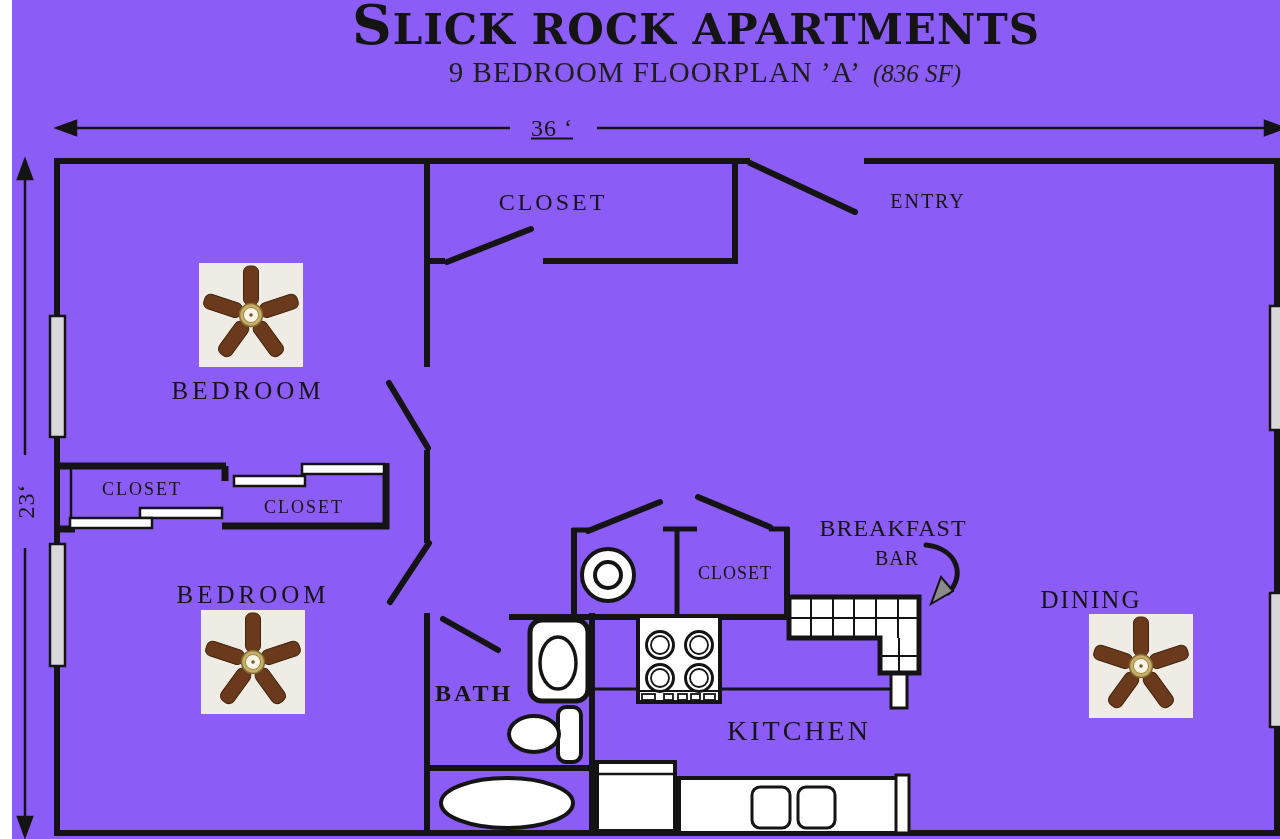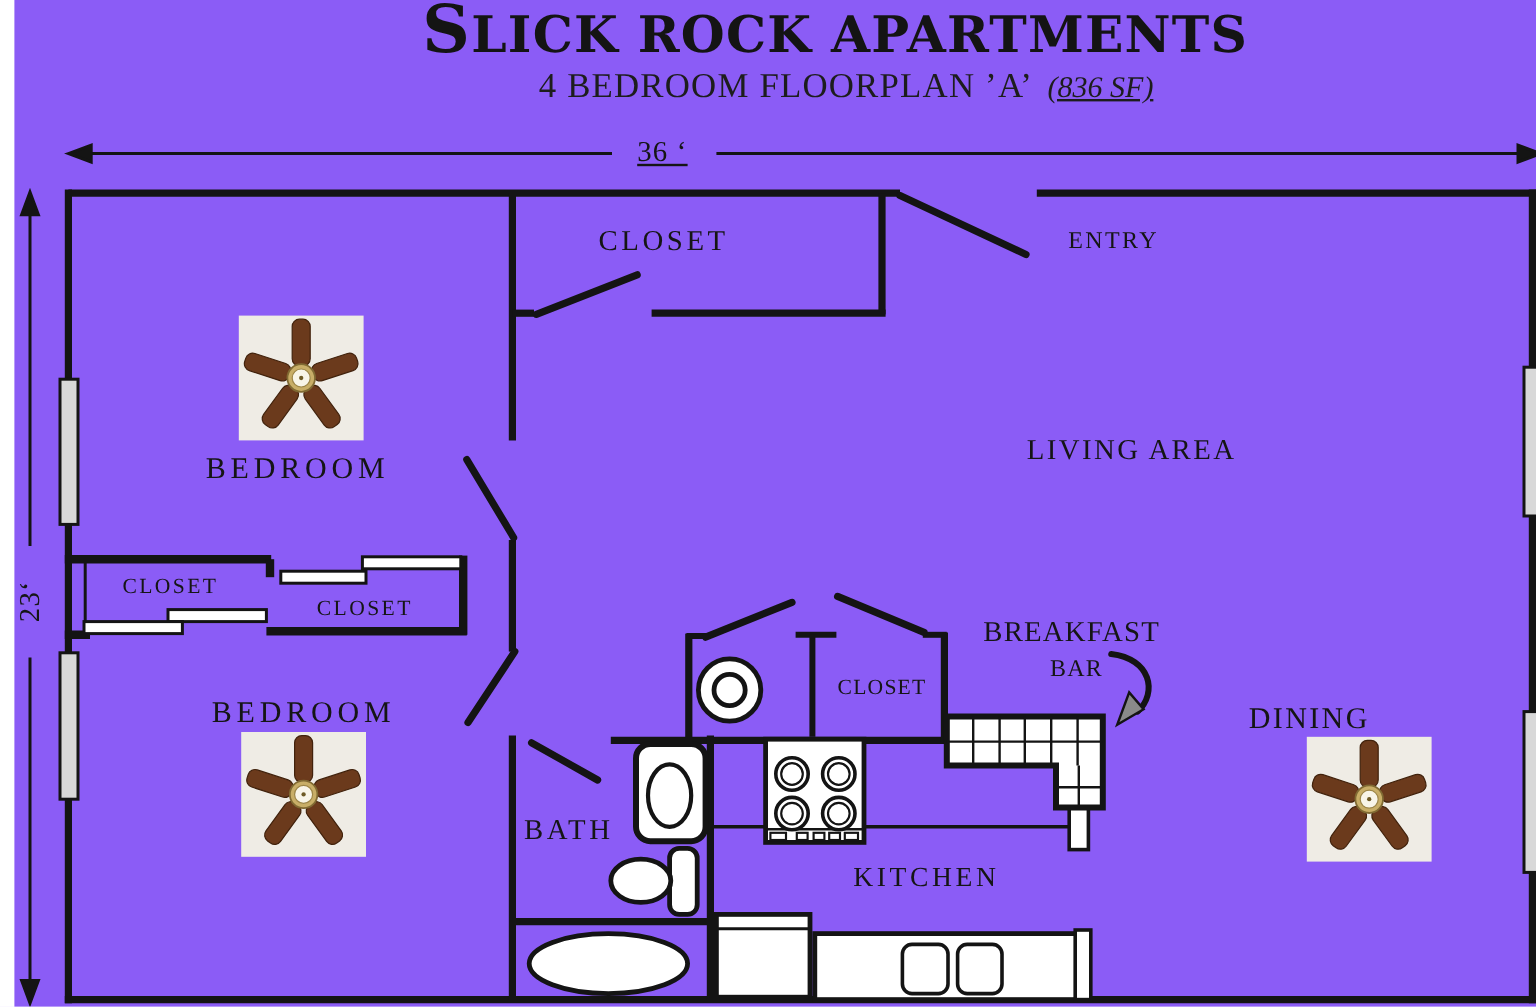--- a/index.html
+++ b/index.html
@@ -8,30 +8,30 @@
   .stage svg{position:absolute;left:0;top:0;z-index:1;}
   .lbl{position:absolute;z-index:2;transform:translate(-50%,-50%);
        font-family:"Liberation Serif",serif;color:#151515;white-space:nowrap;}
   .lbl.rot{transform:translate(-50%,-50%) rotate(-90deg);}
   .title{position:absolute;z-index:2;left:684px;top:24px;transform:translate(-50%,-50%);
          font-family:"DejaVu Serif",serif;font-weight:700;font-size:42px;letter-spacing:1px;
          color:#141414;white-space:nowrap;}
   .title::first-letter{font-size:55px;}
   .subtitle{position:absolute;z-index:2;left:693px;top:72px;transform:translate(-50%,-50%);
             color:#1d1d1d;white-space:nowrap;font-size:29px;letter-spacing:1px;}
-  .subtitle .sf{font-style:italic;font-size:25px;margin-left:12px;letter-spacing:0;text-decoration:underline;}
+  .subtitle .sf{font-style:italic;font-size:25px;margin-left:12px;letter-spacing:0;}
 </style>
 </head>
 <body>
 
 <div class="stage">
 
   <div class="title">SLICK ROCK APARTMENTS</div>
   <div class="subtitle">
-    <span>4 BEDROOM FLOORPLAN ’A’</span><span class="sf">(836 SF)</span>
+    <span>9 BEDROOM FLOORPLAN ’A’</span><span class="sf">(836 SF)</span>
   </div>
 
   <svg width="1280" height="839" viewBox="0 0 1280 839">
     <defs>
       <g id="fan">
         <rect x="-52" y="-52" width="104" height="104" fill="#efece5"></rect>
         <g fill="#6b3a1c" stroke="#41220c" stroke-width="1">
           <rect x="-7.5" y="-49" width="15" height="39" rx="6"></rect>
           <rect x="-7.5" y="-49" width="15" height="39" rx="6" transform="rotate(72)"></rect>
           <rect x="-7.5" y="-49" width="15" height="39" rx="6" transform="rotate(144)"></rect>
@@ -190,24 +190,23 @@
     <use href="#fan" x="241" y="662"></use>
     <use href="#fan" x="1129" y="666"></use>
   </svg>
 
   <div class="lbl" style="left:540px;top:128px;font-size:24px;letter-spacing:1px;text-decoration:underline;">36 ‘</div>
   <div class="lbl rot" style="left:14px;top:501px;font-size:24px;letter-spacing:1px;">23‘</div>
 
   <div class="lbl" style="left:541px;top:202px;font-size:24px;letter-spacing:3px;">CLOSET</div>
   <div class="lbl" style="left:916px;top:201px;font-size:20px;letter-spacing:2px;">ENTRY</div>
   <div class="lbl" style="left:236px;top:391px;font-size:25px;letter-spacing:4px;">BEDROOM</div>
-  <div class="lbl" style="left:931px;top:376px;font-size:24px;letter-spacing:2px;">LIVING AREA</div>
   <div class="lbl" style="left:130px;top:489px;font-size:18px;letter-spacing:2px;">CLOSET</div>
   <div class="lbl" style="left:292px;top:507px;font-size:18px;letter-spacing:2px;">CLOSET</div>
   <div class="lbl" style="left:241px;top:595px;font-size:25px;letter-spacing:4px;">BEDROOM</div>
   <div class="lbl" style="left:723px;top:573px;font-size:18px;letter-spacing:1px;">CLOSET</div>
   <div class="lbl" style="left:881px;top:528px;font-size:24px;letter-spacing:1px;">BREAKFAST</div>
   <div class="lbl" style="left:885px;top:558px;font-size:20px;letter-spacing:1px;">BAR</div>
   <div class="lbl" style="left:1079px;top:600px;font-size:25px;letter-spacing:2px;">DINING</div>
-  <div class="lbl" style="left:462px;top:693px;font-size:24px;letter-spacing:3px;">BATH</div>
-  <div class="lbl" style="left:760px;top:731px;font-size:23px;letter-spacing:3px;">KITCHEN</div>
+  <div class="lbl" style="left:462px;top:693px;font-size:24px;letter-spacing:3px;font-weight:bold;">BATH</div>
+  <div class="lbl" style="left:787px;top:731px;font-size:28px;letter-spacing:3px;">KITCHEN</div>
 
 </div>
 
 </body></html>

